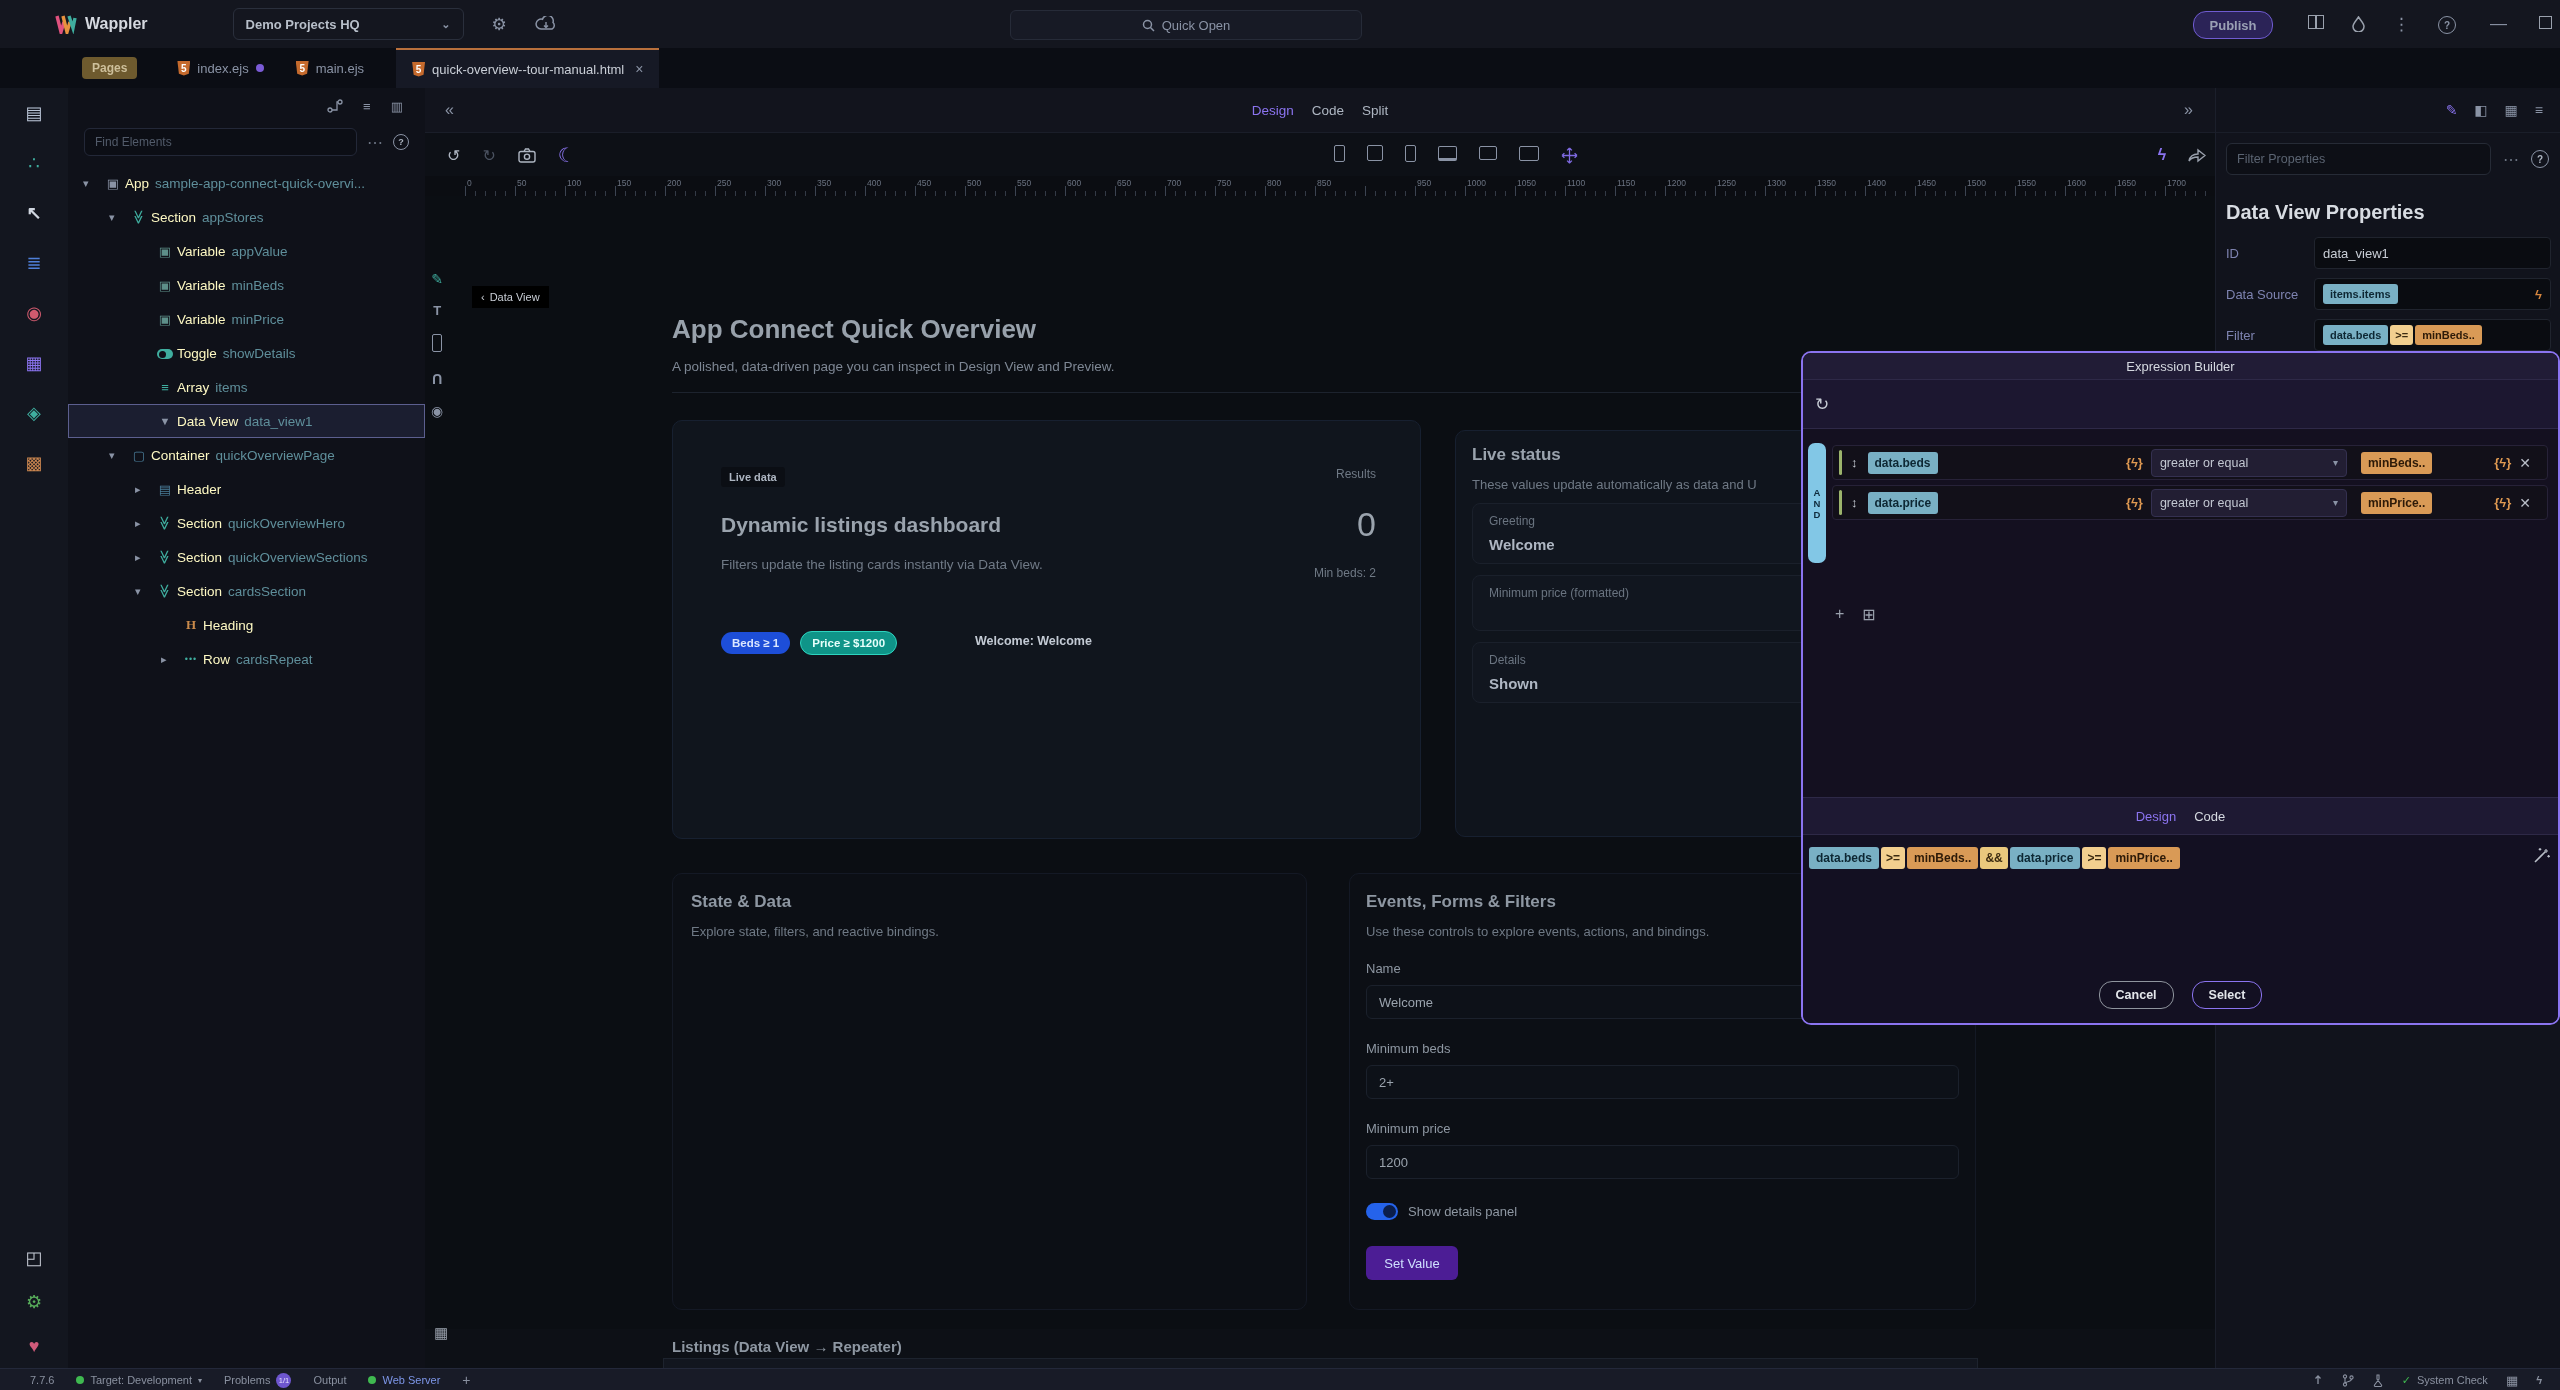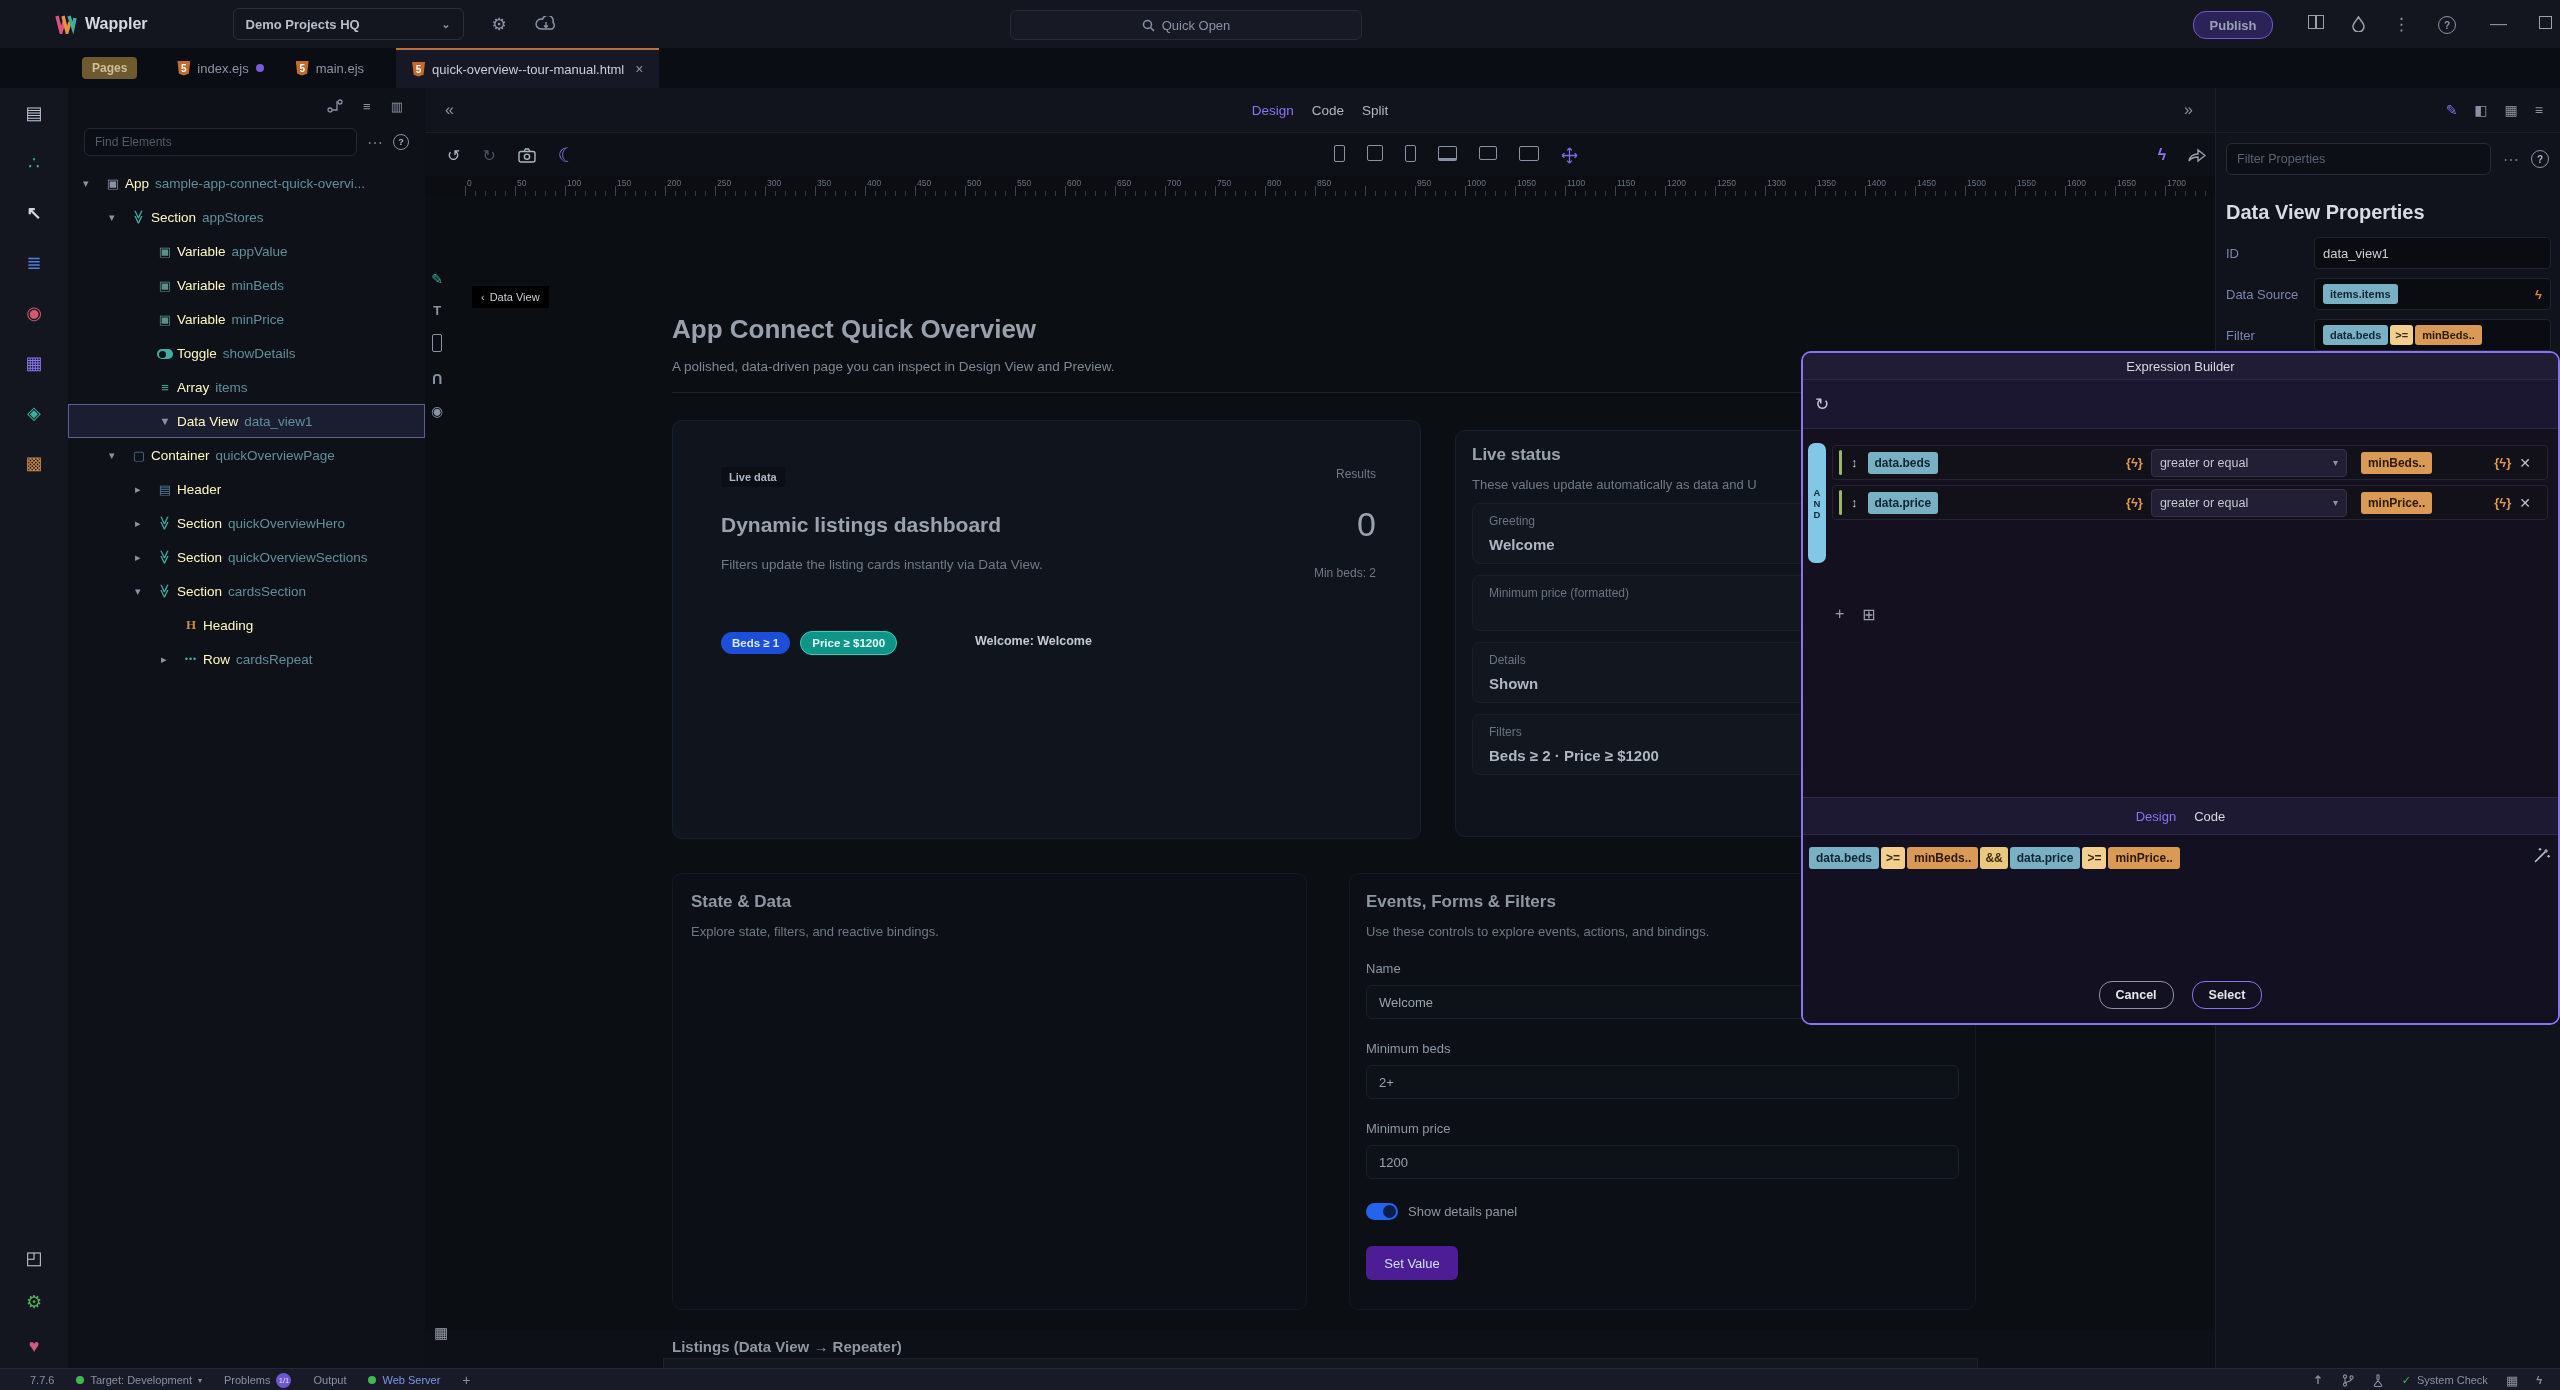--- a/index.html
+++ b/index.html
@@ -463,24 +463,20 @@
           <div class="ls-label">Greeting</div>
           <div class="ls-value">Welcome</div>
         </div>
         <div class="ls-card" style="height:34px;">
           <div class="ls-label">Minimum price (formatted)</div>
         </div>
         <div class="ls-card">
           <div class="ls-label">Details</div>
           <div class="ls-value">Shown</div>
         </div>
-        <div class="ls-card">
-          <div class="ls-label">Filters</div>
-          <div class="ls-value">Beds ≥ 2 · Price ≥ $1200</div>
-        </div>
       </div>
 
       <div class="panel" style="left:247px;top:677px;width:635px;height:437px;padding:18px;">
         <div class="p-title">State &amp; Data</div>
         <div class="p-desc">Explore state, filters, and reactive bindings.</div>
       </div>
 
       <div class="panel" style="left:924px;top:677px;width:627px;height:437px;padding:18px 16px;">
         <div class="p-title">Events, Forms &amp; Filters</div>
         <div class="p-desc">Use these controls to explore events, actions, and bindings.</div>

